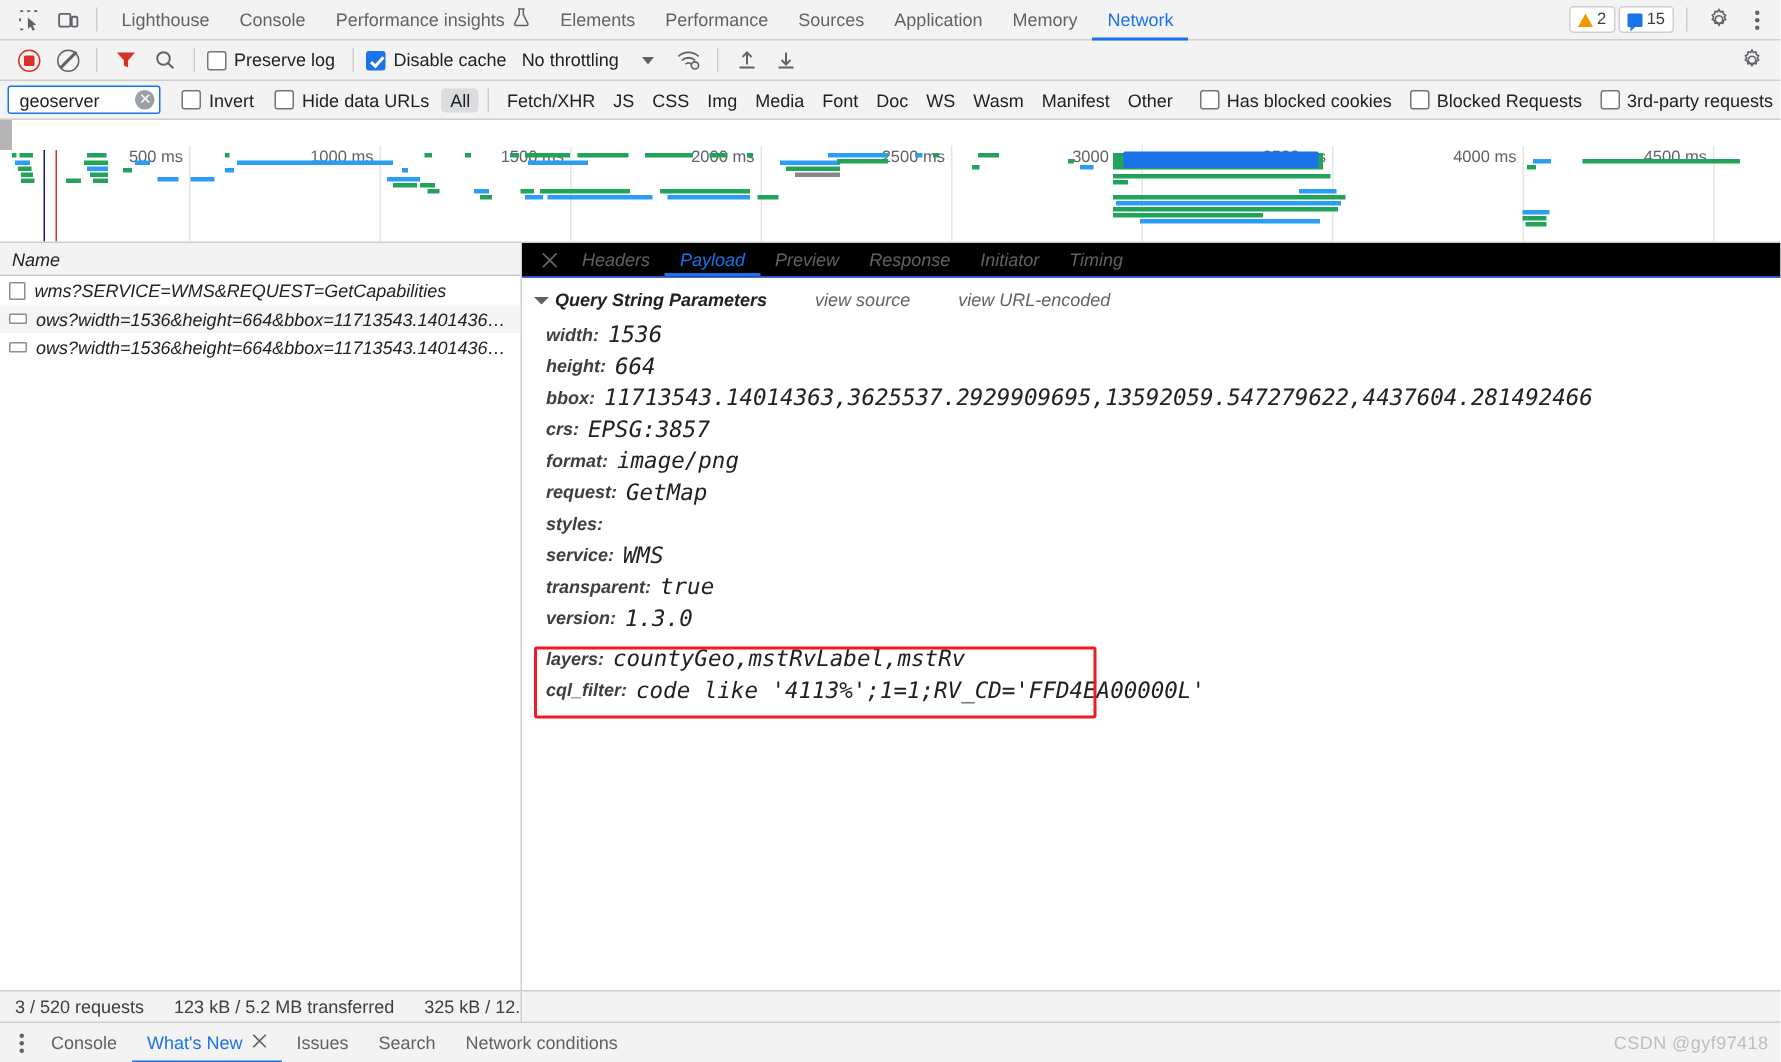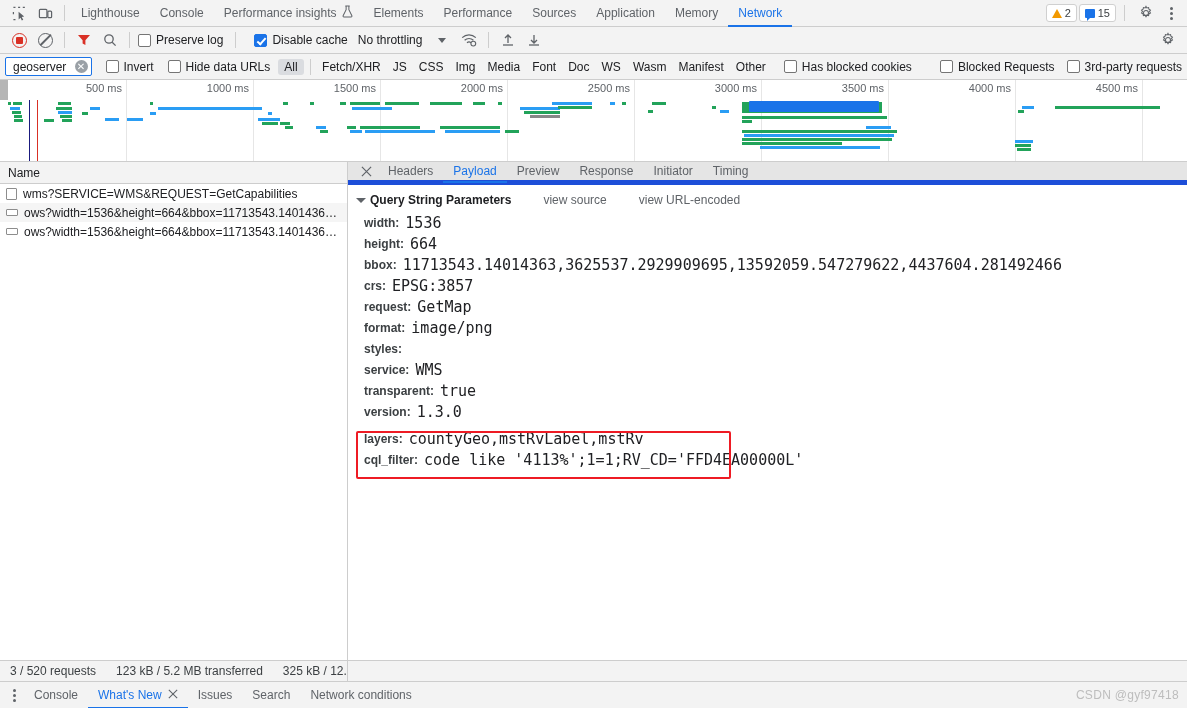--- a/index.html
+++ b/index.html
@@ -120,38 +120,38 @@
     padding: 1px 6px; font-size: 12px; color: #202124; border-radius: 3px; white-space: nowrap;
   }
   .ftype.sel { background: #dadce0; }
 
   
   .overview {
     height: 82px; min-height: 82px; background: #fff;
     border-bottom: 1px solid #cdcdcd; position: relative; overflow: hidden;
   }
   .ov-tick {
-    position: absolute; top: 0; height: 82px; border-right: 1px solid #e6e6e6;
+    position: absolute; top: 17px; height: 82px; border-right: 1px solid #e6e6e6;
   }
   .ov-tick span {
     position: absolute; right: 4px; top: 2px; font-size: 11px; color: #5f6368; white-space: nowrap;
   }
   .ov-left-grip {
     position: absolute; left: 0; top: 0; width: 8px; height: 20px; background: #b5b5b5;
   }
   .ov-bars { position: absolute; left: 0; top: 20px; right: 0; bottom: 0; }
   .bar { position: absolute; height: 3px; }
   .ov-vline { position: absolute; top: 20px; bottom: 0; width: 1px; }
   .ov-hl {
     position: absolute; border: 2px solid #1a73e8; background: #1a73e8;
     border-radius: 1px;
   }
 
   
-  .main { flex: 1; display: flex; min-height: 0; }
+  .main { flex: 1; display: flex; min-height: 0; font-style: italic; }
   .req-list {
     width: 348px; min-width: 348px; border-right: 1px solid #cdcdcd;
     display: flex; flex-direction: column; background: #fff; min-height: 0;
   }
   .req-head {
     height: 22px; min-height: 22px; background: #f3f3f3;
     border-bottom: 1px solid #cdcdcd;
     display: flex; align-items: center; padding-left: 8px;
     font-size: 12px; color: #202124;
   }
@@ -165,23 +165,23 @@
     width: 11px; height: 12px; border: 1px solid #8d8d8d; background: #fff; flex: none; border-radius: 1px;
   }
   .ico-img {
     width: 12px; height: 7px; border: 1px solid #8d8d8d; background: #fff; flex: none; border-radius: 1px;
   }
   .req-name { overflow: hidden; text-overflow: ellipsis; }
 
   
   .detail { flex: 1; display: flex; flex-direction: column; background: #fff; min-width: 0; min-height: 0; }
   .detail-tabs {
-    height: 23px; min-height: 23px; background: #e5e5e5;
-    border-bottom: 5px solid #1d4ed8;
-    display: flex; align-items: center; padding-left: 6px;
+    height: 23px; min-height: 23px; background: #000000;
+    border-bottom: 1px solid #1d4ed8;
+    display: flex; align-items: flex-end; padding-left: 6px;
   }
   .close-x { width: 24px; height: 22px; display: flex; align-items: center; justify-content: center; color: #5f6368; }
   .dtab {
     height: 23px; padding: 0 10px; display: flex; align-items: center;
     font-size: 12px; color: #5f6368; position: relative; white-space: nowrap;
   }
   .dtab.active { color: #1a73e8; }
   .dtab.active::after { content: ""; position: absolute; left: 0; right: 0; bottom: 0; height: 2px; background: #1a73e8; }
 
   .payload { flex: 1; overflow: hidden; padding: 8px 0 0 0; position: relative; }
@@ -336,21 +336,21 @@
           <circle cx="6" cy="6" r="4.2" stroke="#5f6368" stroke-width="1.3" fill="none"></circle>
           <path d="M9.2 9.2L12.6 12.6" stroke="#5f6368" stroke-width="1.3"></path>
         </svg>
     </div>
     <div class="vsep"></div>
     <label class="chk-wrap" style="margin:0 6px 0 2px">
       <span class="chkbox"></span>
       <span>Preserve log</span>
     </label>
     <div class="vsep"></div>
-    <label class="chk-wrap" style="margin:0 10px 0 12px">
+    <label class="chk-wrap" style="margin:0 10px 0 2px">
       <span class="chkbox checked"></span>
       <span>Disable cache</span>
     </label>
     <div class="throttle-sel">
       <span>No throttling</span>
       <span class="caret-down"></span>
     </div>
     <div class="tool-icon" style="margin-left:10px">
       <svg width="16" height="14" viewBox="0 0 16 14">
           <path d="M1.2 4.6a10 10 0 0 1 13.6 0" stroke="#5f6368" stroke-width="1.2" fill="none"></path>
@@ -403,21 +403,21 @@
     <span class="ftype">Font</span>
     <span class="ftype">Doc</span>
     <span class="ftype">WS</span>
     <span class="ftype">Wasm</span>
     <span class="ftype">Manifest</span>
     <span class="ftype">Other</span>
     <label class="chk-wrap" style="margin-left:12px">
       <span class="chkbox"></span>
       <span>Has blocked cookies</span>
     </label>
-    <label class="chk-wrap" style="margin-left:28px">
+    <label class="chk-wrap" style="margin-left:12px">
       <span class="chkbox"></span>
       <span>Blocked Requests</span>
     </label>
     <label class="chk-wrap" style="margin-left:12px">
       <span class="chkbox"></span>
       <span>3rd-party requests</span>
     </label>
   </div>
 
   <div class="overview">
@@ -595,26 +595,26 @@
         </div>
         <div class="kv">
           <span class="k">bbox:</span>
           <span class="v">11713543.14014363,3625537.2929909695,13592059.547279622,4437604.281492466</span>
         </div>
         <div class="kv">
           <span class="k">crs:</span>
           <span class="v">EPSG:3857</span>
         </div>
         <div class="kv">
+          <span class="k">format:</span>
+          <span class="v">image/png</span>
+        </div>
+        <div class="kv">
           <span class="k">request:</span>
           <span class="v">GetMap</span>
-        </div>
-        <div class="kv">
-          <span class="k">format:</span>
-          <span class="v">image/png</span>
         </div>
         <div class="kv">
           <span class="k">styles:</span>
           <span class="v"></span>
         </div>
         <div class="kv">
           <span class="k">service:</span>
           <span class="v">WMS</span>
         </div>
         <div class="kv">

